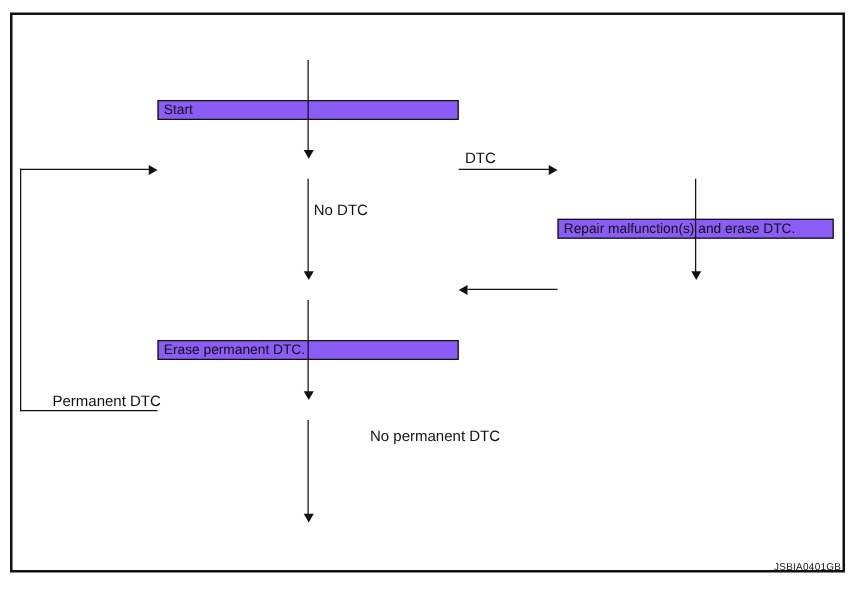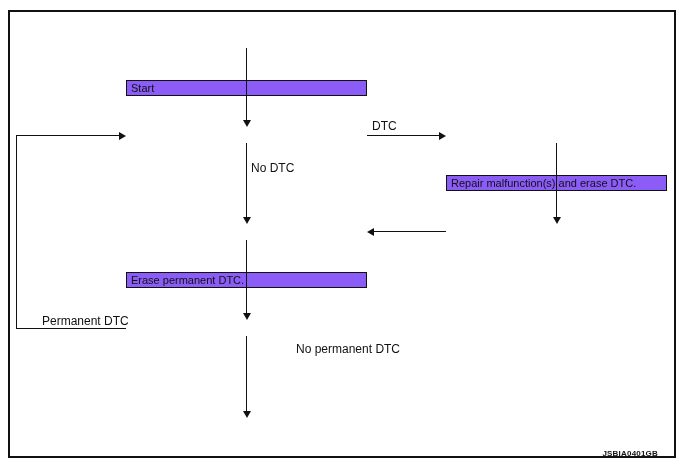--- a/index.html
+++ b/index.html
@@ -77,27 +77,26 @@
     line-height: 12px;
     color: #111111;
     white-space: nowrap;
   }
   #label-dtc        { left: 372px; top: 120px; }
   #label-no-dtc     { left: 251px; top: 162px; }
   #label-perm-dtc   { left: 42px;  top: 315px; }
   #label-no-perm    { left: 252px; top: 343px; margin-left: 44px; }
   .figure-id {
     position: absolute;
-    right: 28px;
+    right: 13px;
     top: 449px;
     font-size: 8px;
     line-height: 9px;
     color: #111111;
     letter-spacing: 0.2px;
-    font-weight: bold;
   }
 </style>
 </head>
 <body>
 
 <div id="canvas">
 
   <div class="outer-border"></div>
 
   <div class="node node-wide" id="node-start">Start</div>

